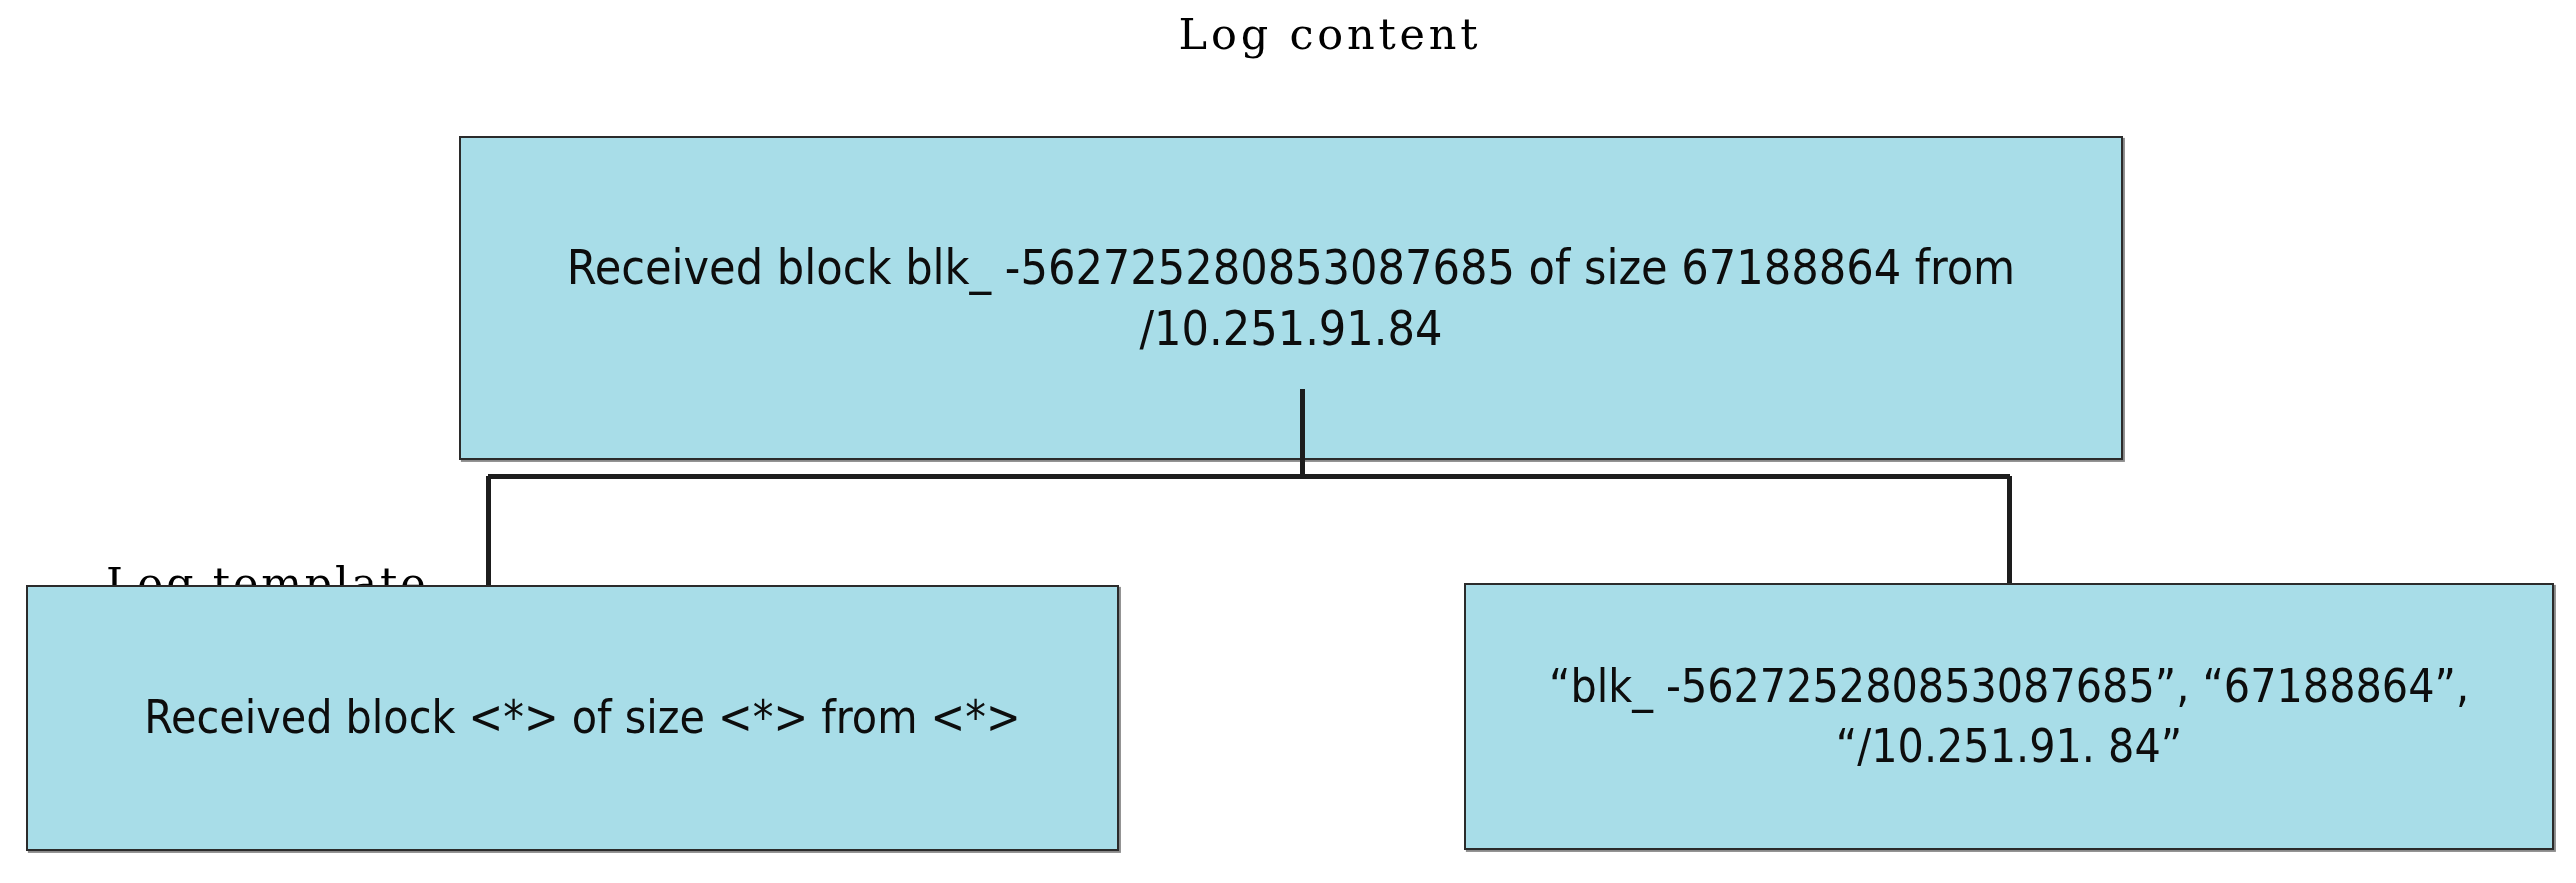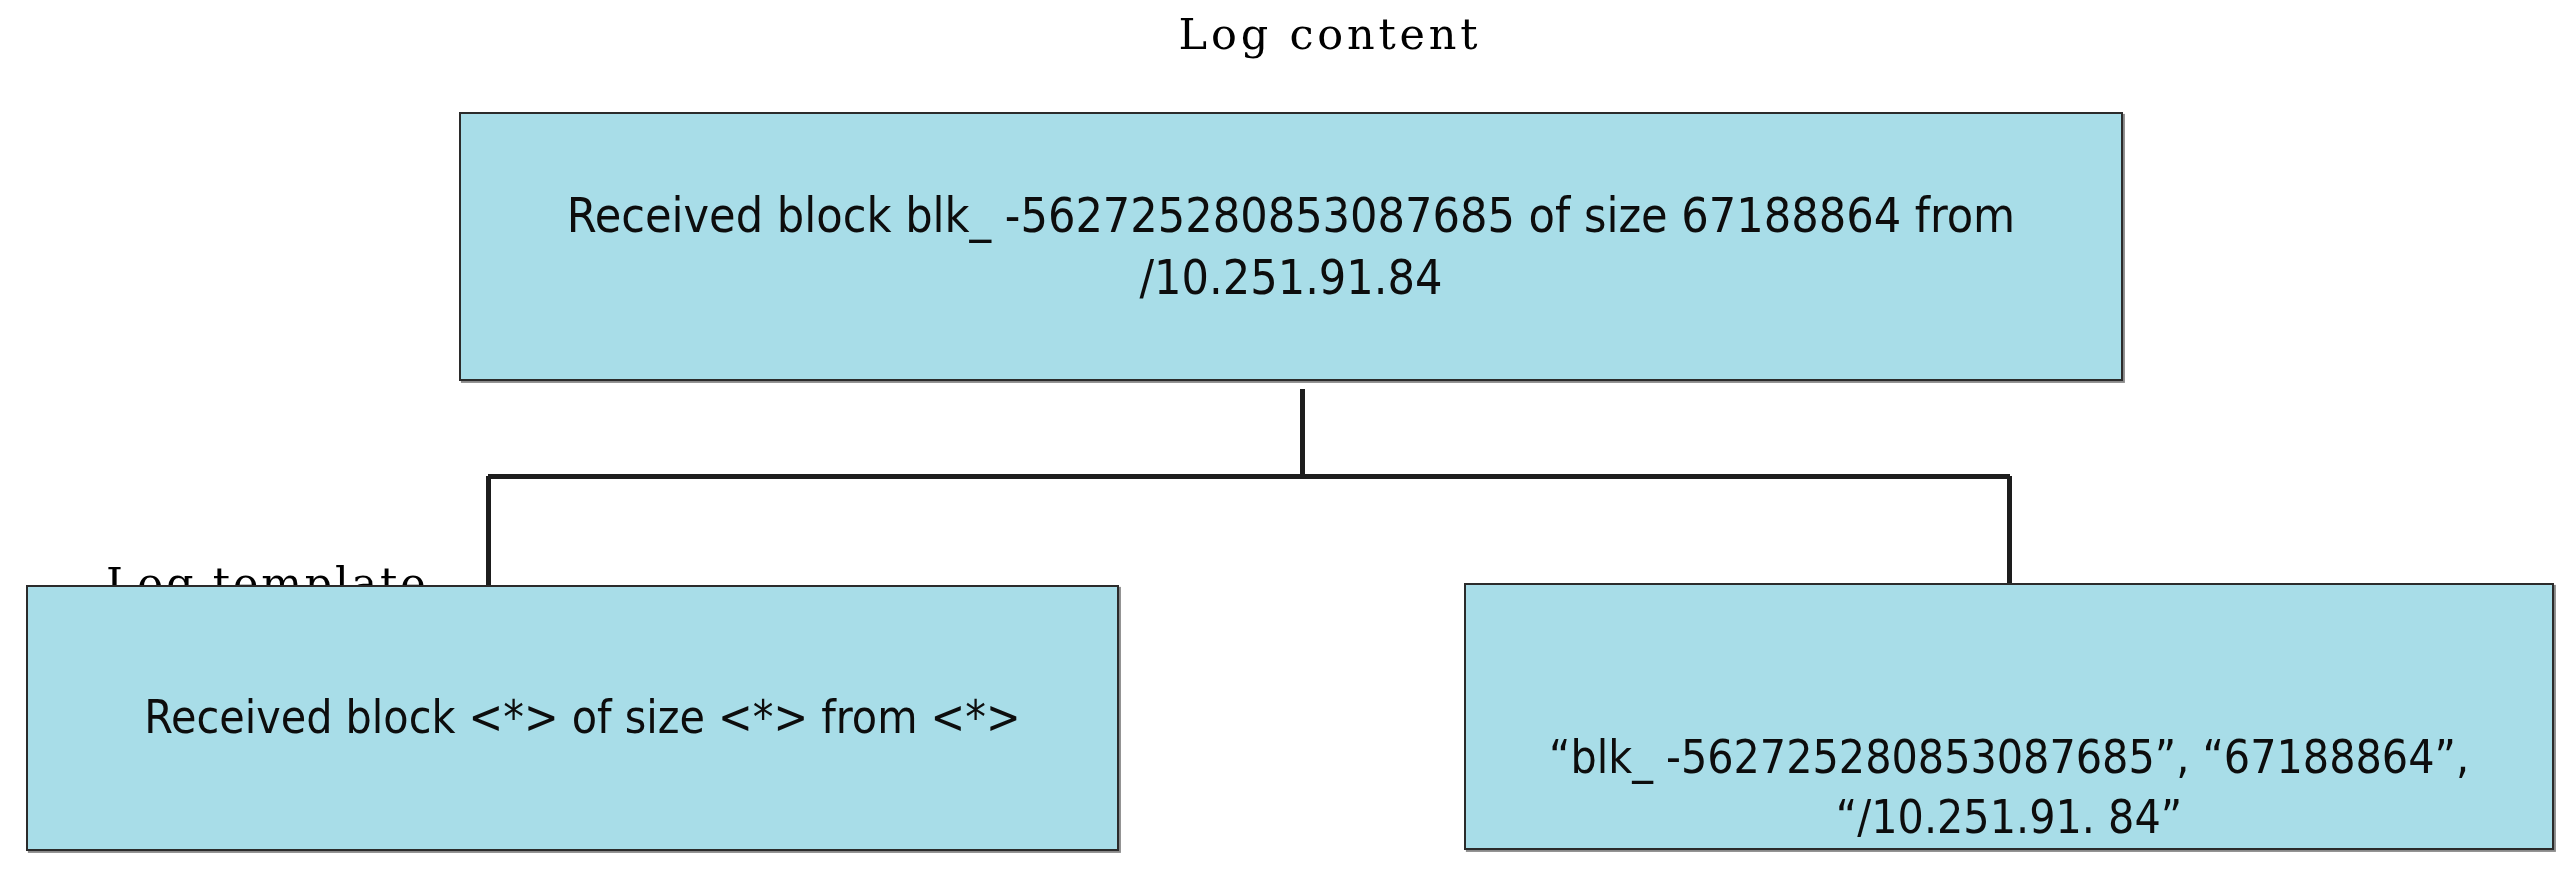--- a/index.html
+++ b/index.html
@@ -73,23 +73,23 @@
     font-family: "Liberation Sans Narrow", "DejaVu Sans Condensed", "Liberation Sans", sans-serif;
     font-stretch: condensed;
     font-size: 47px;
     line-height: 1.30;
     white-space: pre-line;
     word-break: break-word;
   }
 
   #box-log-content {
     left: 459px;
-    top: 112px;
+    top: 136px;
     width: 1664px;
-    height: 269px;
+    height: 324px;
   }
   #box-log-content .node-text {
     font-size: 48px;
     line-height: 1.28;
   }
 
   #box-log-template {
     left: 26px;
     top: 585px;
     width: 1093px;
@@ -99,21 +99,20 @@
   #box-log-template .node-text {
     font-size: 46px;
     line-height: 1.30;
   }
 
   #box-parameter {
     left: 1464px;
     top: 583px;
     width: 1090px;
     height: 267px;
-    align-items: flex-end;
   }
   #box-parameter .node-text {
     font-size: 46px;
     line-height: 1.30;
   }
 
   
   #connector-svg {
     position: absolute;
     left: 0;

